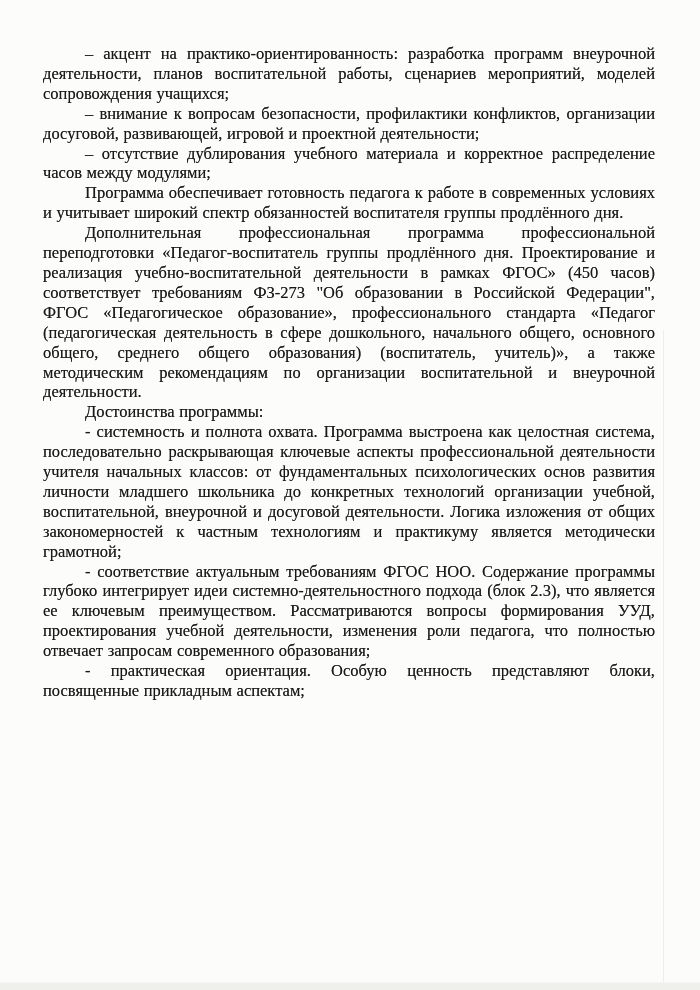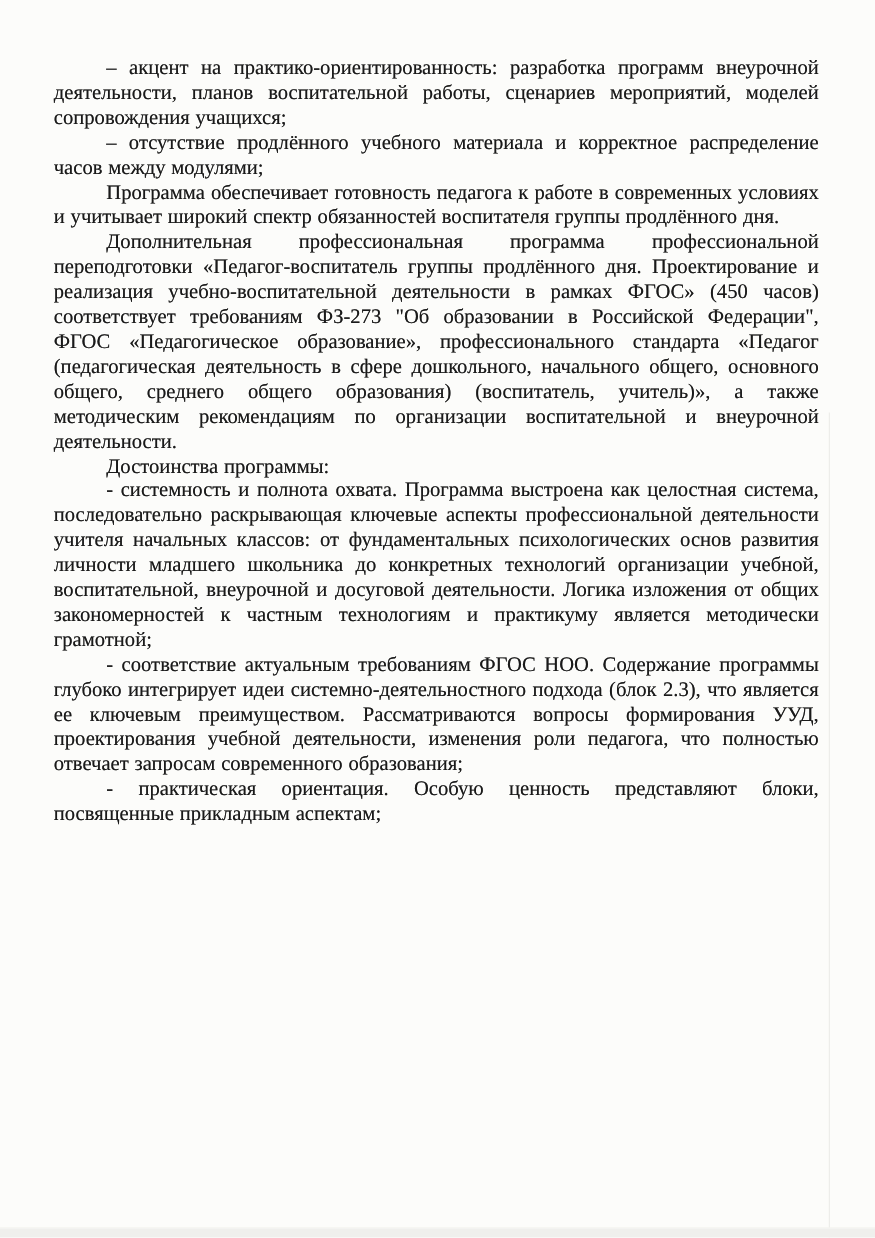--- a/index.html
+++ b/index.html
@@ -52,21 +52,22 @@
     width: 1px;
     background: #ededea;
   }
 </style>
 </head>
 <body>
 
 <div class="page">
   <div class="text-block">
     <p class="para">– акцент на практико-ориентированность: разработка программ внеурочной деятельности, планов воспитательной работы, сценариев мероприятий, моделей сопровождения учащихся;</p>
-    <p class="para">– отсутствие продлённого учебного материала и корректное распределение часов между модулями;</p>
+    <p class="para">– внимание к вопросам безопасности, профилактики конфликтов, организации досуговой, развивающей, игровой и проектной деятельности;</p>
+    <p class="para">– отсутствие дублирования учебного материала и корректное распределение часов между модулями;</p>
     <p class="para">Программа обеспечивает готовность педагога к работе в современных условиях и учитывает широкий спектр обязанностей воспитателя группы продлённого дня.</p>
     <p class="para">Дополнительная профессиональная программа профессиональной переподготовки «Педагог-воспитатель группы продлённого дня. Проектирование и реализация учебно-воспитательной деятельности в рамках ФГОС» (450 часов) соответствует требованиям ФЗ-273 "Об образовании в Российской Федерации", ФГОС «Педагогическое образование», профессионального стандарта «Педагог (педагогическая деятельность в сфере дошкольного, начального общего, основного общего, среднего общего образования) (воспитатель, учитель)», а также методическим рекомендациям по организации воспитательной и внеурочной деятельности.</p>
     <p class="para">Достоинства программы:</p>
     <p class="para">- системность и полнота охвата. Программа выстроена как целостная система, последовательно раскрывающая ключевые аспекты профессиональной деятельности учителя начальных классов: от фундаментальных психологических основ развития личности младшего школьника до конкретных технологий организации учебной, воспитательной, внеурочной и досуговой деятельности. Логика изложения от общих закономерностей к частным технологиям и практикуму является методически грамотной;</p>
     <p class="para">- соответствие актуальным требованиям ФГОС НОО. Содержание программы глубоко интегрирует идеи системно-деятельностного подхода (блок 2.3), что является ее ключевым преимуществом. Рассматриваются вопросы формирования УУД, проектирования учебной деятельности, изменения роли педагога, что полностью отвечает запросам современного образования;</p>
     <p class="para">- практическая ориентация. Особую ценность представляют блоки, посвященные прикладным аспектам;</p>
   </div>
   <div class="scan-edge-line-right"></div>
   <div class="scan-shadow-bottom"></div>
 </div>

